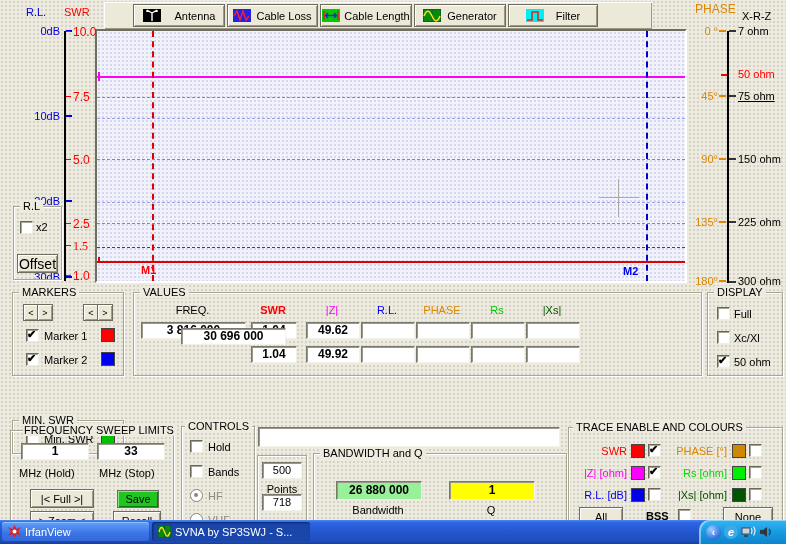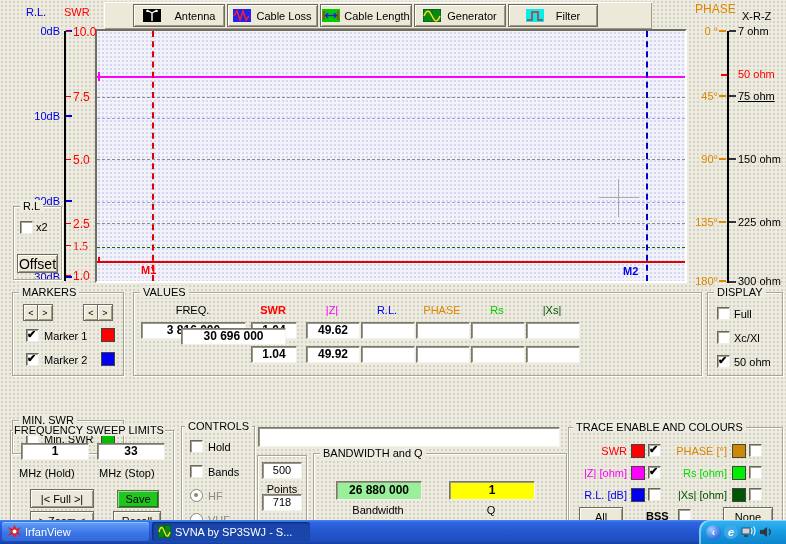--- a/index.html
+++ b/index.html
@@ -227,21 +227,21 @@
     <span class="ttl">DISPLAY</span>
     <span class="cb" style="left:9px;top:14px;"></span>
     <span class="lbl" style="left:26px;top:15px;">Full</span>
     <span class="cb" style="left:9px;top:38px;"></span>
     <span class="lbl" style="left:26px;top:39px;">Xc/Xl</span>
     <span class="cb checked" style="left:9px;top:62px;"></span>
     <span class="lbl" style="left:26px;top:63px;">50 ohm</span>
   </div>
 
   <div class="gb" style="left:10px;top:430px;width:162px;height:112px;">
-    <span class="ttl" style="left:2px;padding:0 1px;">FREQUENCY SWEEP LIMITS</span>
+    <span class="ttl" style="left:12px;padding:0 1px;">FREQUENCY SWEEP LIMITS</span>
     <div class="inp val" style="left:10px;top:12px;width:66px;height:15px;line-height:15px;">1</div>
     <div class="inp val" style="left:86px;top:12px;width:66px;height:15px;line-height:15px;">33</div>
     <span class="lbl nowrap" style="left:8px;top:36px;">MHz  (Hold)</span>
     <span class="lbl nowrap" style="left:88px;top:36px;">MHz  (Stop)</span>
     <div class="btn" style="left:19px;top:58px;width:62px;height:17px;">|&lt; Full &gt;|</div>
     <div class="btn" style="left:106px;top:59px;width:40px;height:16px;background:#21C421;box-shadow:inset 1px 1px 0 #7fe87f,inset -1px -1px 0 #0a7a0a;">Save</div>
     <div class="btn" style="left:19px;top:80px;width:62px;height:17px;">&gt; Zoom &lt;</div>
     <div class="btn" style="left:102px;top:80px;width:46px;height:17px;">Recall</div>
   </div>
 

